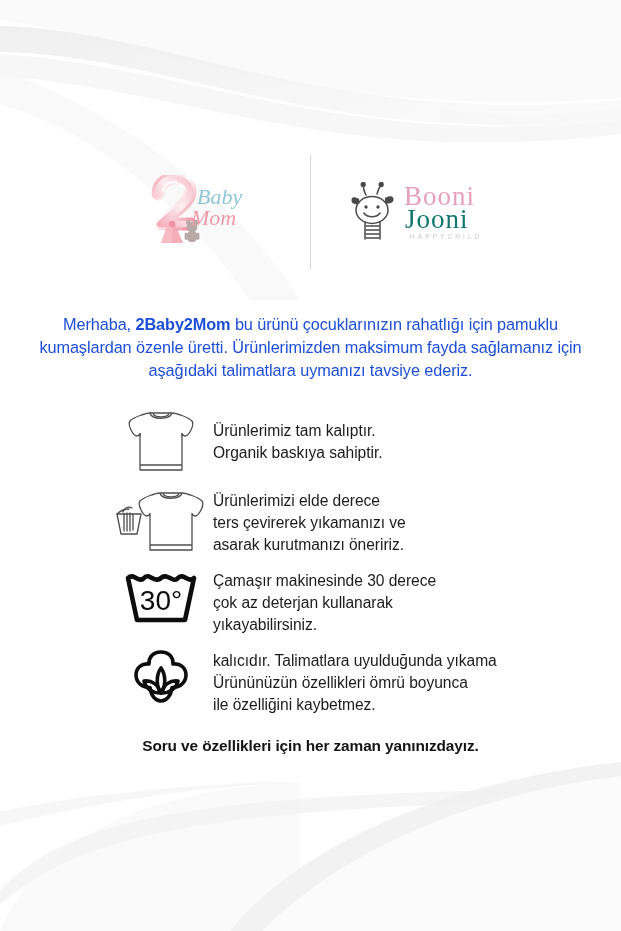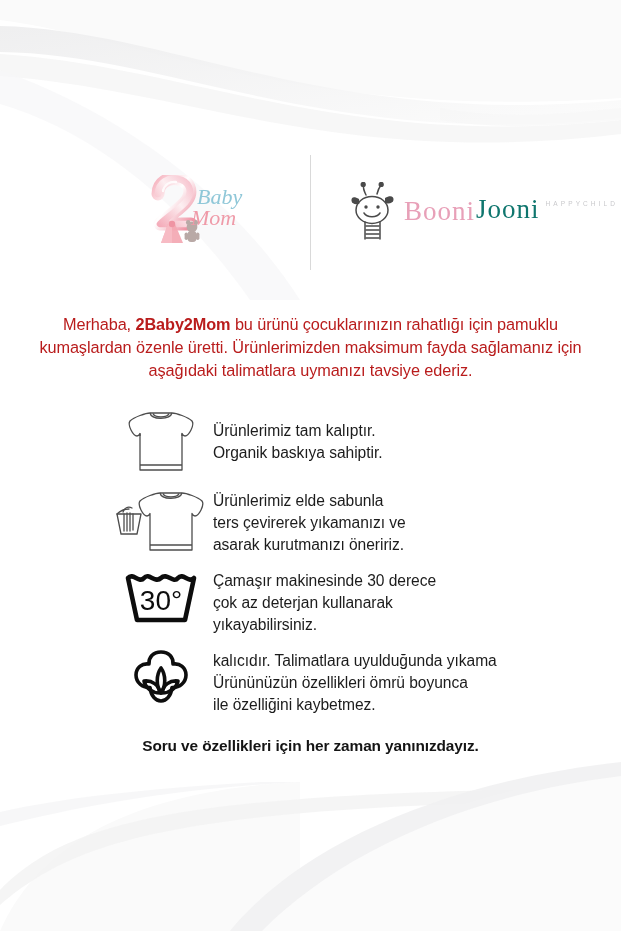--- a/index.html
+++ b/index.html
@@ -70,21 +70,21 @@
   
   .b2m { position: relative; width: 104px; height: 74px; }
   .b2m svg { position: absolute; left: 0; top: 0; }
 
   
   .bj { position: relative; width: 148px; height: 72px; display:flex; align-items:center; }
   .bj-giraffe { width: 52px; height: 60px; flex: 0 0 auto; }
   .bj-words {
     margin-left: 3px;
     display: flex;
-    flex-direction: row;
+    flex-direction: column;
     line-height: 0.94;
   }
   .bj-booni {
     font-family: "Liberation Serif", "DejaVu Serif", serif;
     font-size: 27px;
     letter-spacing: 1px;
     color: #e8a0b8;
   }
   .bj-jooni {
     font-family: "Liberation Serif", "DejaVu Serif", serif;
@@ -105,21 +105,21 @@
 
   
   .intro {
     position: absolute;
     top: 313px;
     left: 22px;
     width: 577px;
     text-align: center;
     font-size: 16.3px;
     line-height: 1.42;
-    color: #b91c1c;
+    color: #1d4ed8;
     letter-spacing: -0.1px;
   }
   .intro b { font-weight: 700; }
 
   
   .care-list {
     position: absolute;
     top: 404px;
     left: 0;
     width: 621px;
@@ -333,21 +333,21 @@
                      C13.6,28 14.5,26.6 15,25.5 L15,62 L57,62 L57,25.5
                      C57.5,26.6 58.4,28 60,28 C62,28 64,26 66,22
                      C68,18 68.5,15 67,13 C63,9 51,5 47,5 Z"></path>
             <path d="M25,5 C26.5,12 45,12 47,5" fill="none"></path>
             <path d="M28,5.5 C29.5,10 42.5,10 44,5.5" fill="none"></path>
             <path d="M15,57 L57,57" fill="none"></path>
           </g>
         </svg>
       </div>
       <div class="care-text">
-        <div>Ürünlerimiz elde sabunla</div>
+        <div>Ürünlerimizi elde derece</div>
         <div>ters çevirerek yıkamanızı ve</div>
         <div>asarak kurutmanızı öneririz.</div>
       </div>
     </div>
 
     <div class="care-row r3">
       <div class="care-icon">
         <svg width="76" height="58" viewBox="0 0 76 58" xmlns="http://www.w3.org/2000/svg" aria-hidden="true">
           <path d="M5,10 C10,4 16,16 21,10 C26,4 32,16 38,10 C44,4 50,16 55,10 C60,4 66,16 71,10
                    L62,52 L14,52 Z" fill="none" stroke="#0d0d0d" stroke-width="4.6" stroke-linejoin="round" stroke-linecap="round"></path>

